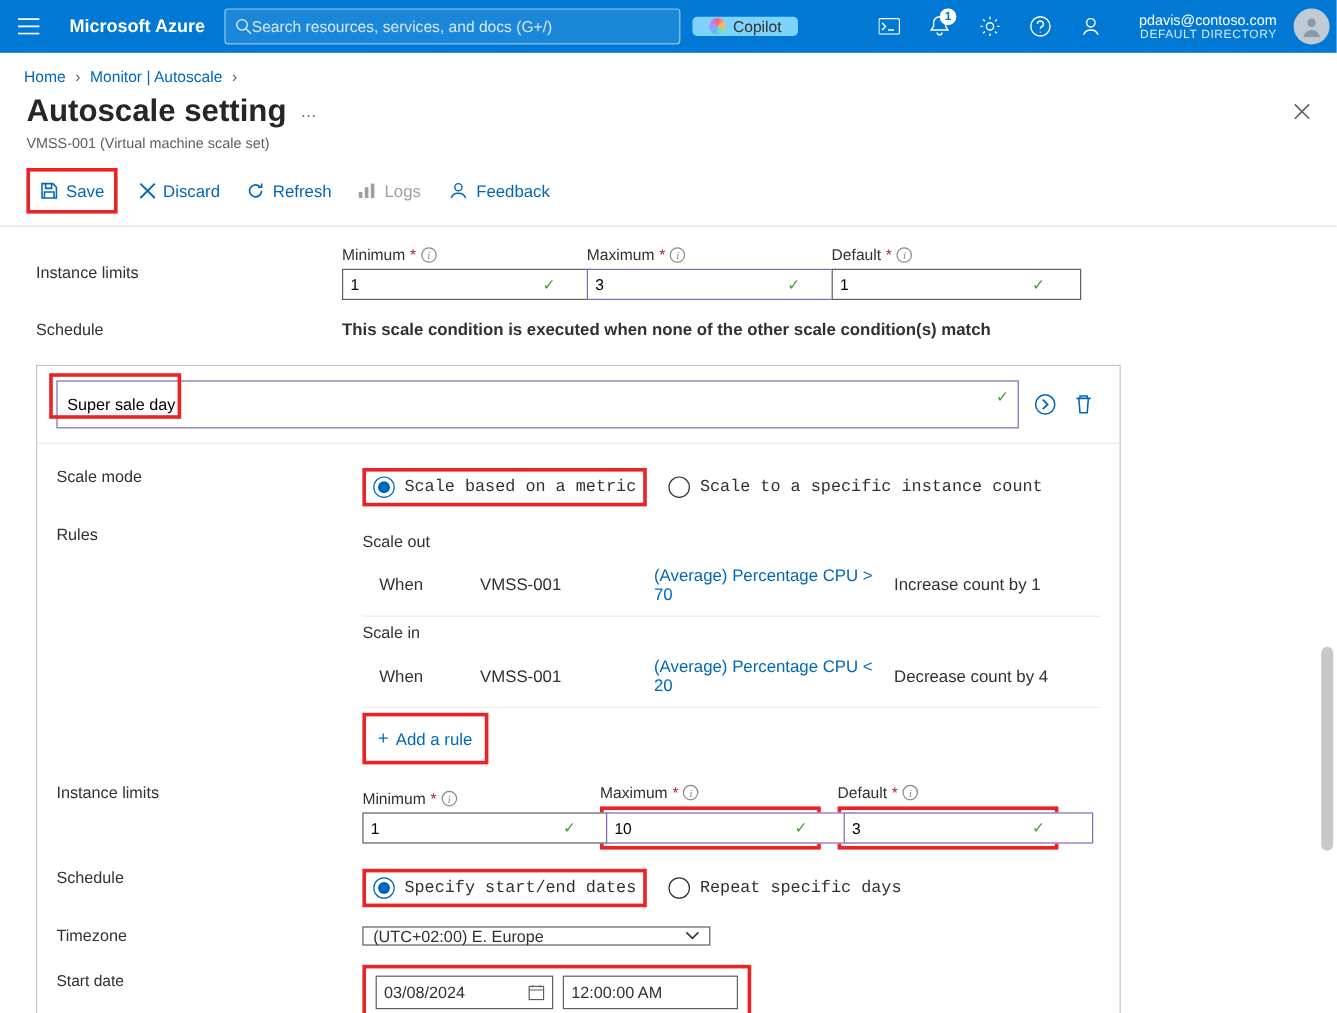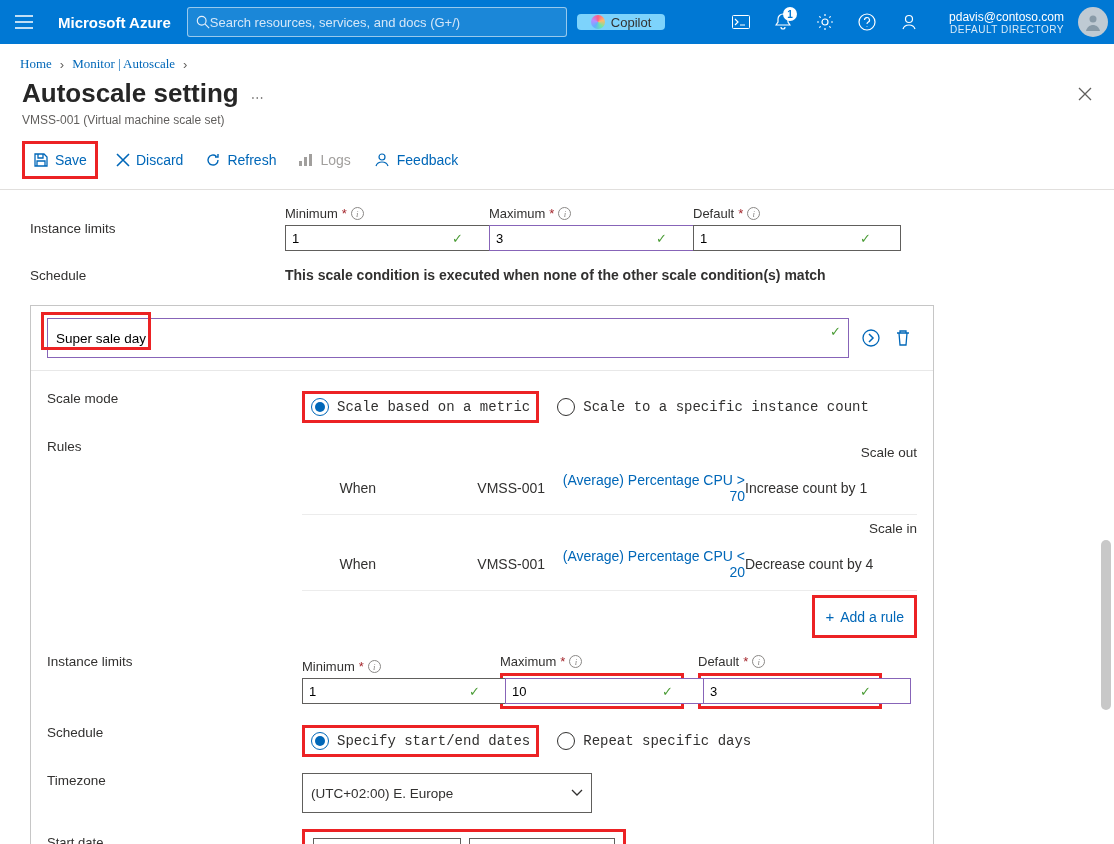--- a/index.html
+++ b/index.html
@@ -16,21 +16,21 @@
   .copilot-logo { width:14px; height:14px; border-radius:50%; background: conic-gradient(#ff5c83,#ffb86c,#6fe7a7,#5fb3ff,#b88cff,#ff5c83); }
   .top-icons { margin-left: auto; display: flex; align-items: center; gap: 2px; }
   .top-icon { width: 40px; height: 44px; display:flex; align-items:center; justify-content:center; cursor:pointer; position: relative; color:#fff; }
   .bell-badge { position:absolute; top:7px; right:6px; background:#fff; color:#0078d4; font-size:10px; font-weight:600; border-radius:50%; width:14px; height:14px; display:flex; align-items:center; justify-content:center; }
   .user-area { display:flex; flex-direction:column; align-items:flex-end; padding: 0 8px 0 18px; font-size:12px; }
   .user-dir { font-size:10px; letter-spacing:.5px; opacity: .85; }
   .avatar { width:30px; height:30px; border-radius:50%; background:#bfcad3; margin-left:4px; display:flex; align-items:center; justify-content:center; color:#5a6b77; }
 
   
   .breadcrumb { display:flex; align-items:center; gap:8px; padding: 12px 20px 4px 20px; font-size:13px; color:#0067b8; }
-  .breadcrumb a { color:#0067b8; text-decoration:none; cursor:pointer;font-family:Liberation Serif, serif; }
+  .breadcrumb a { color:#0067b8; text-decoration:none; cursor:pointer; }
   .bc-sep { color:#605e5c; }
 
   .page-head { padding: 2px 22px 4px 22px; display:flex; align-items:center; position:relative; }
   .page-title { font-size:26px; font-weight:600; color:#262626; }
   .more-dots { margin-left: 12px; color:#605e5c; cursor:pointer; letter-spacing:1px; position:relative; top:4px;}
   .close-x { margin-left:auto; font-size:16px; color:#605e5c; cursor:pointer; }
   .subtitle { font-size:12px; color:#605e5c; padding: 0 22px 10px 22px; }
 
   
   .toolbar { display:flex; align-items:center; gap: 14px; padding: 4px 22px 10px 22px; border-bottom:1px solid #e1dfdd; }
@@ -71,21 +71,21 @@
 
   .rules-block { margin-left: 0; }
   .rule-title { font-size:13.5px; margin: 6px 0 6px 0; color:#323130; }
   .rule-row { display:flex; align-items:center; padding: 6px 0 10px 14px; font-size:14px; border-bottom:1px solid #ececec; }
   .rule-row span.c1 { width: 60px; }
   .rule-row span.c2 { width: 145px; margin-left: 24px; }
   .rule-row span.c3 { width: 200px; color:#0067b8; cursor:pointer; }
   .rule-row span.c4 { color:#323130; }
   .add-rule { display:flex; align-items:center; gap:6px; color:#0067b8; font-size:14px; padding: 8px 4px; cursor:pointer; width:fit-content; }
 
-  .tz-select { position:relative; width:290px; height:40px; border:1px solid #605e5c; display:flex; align-items:center; padding: 0 8px; font-size:13.5px; cursor:pointer; }
+  .tz-select { position:relative; width:290px; height:16px; border:1px solid #605e5c; display:flex; align-items:center; padding: 0 8px; font-size:13.5px; cursor:pointer; }
   .tz-select .chev { margin-left:auto; }
   .date-pair { display:flex; gap: 8px; }
   .date-in { width:148px; height:28px; border:1px solid #605e5c; display:flex; align-items:center; padding:0 6px; font-size:13.5px; justify-content:space-between; }
   .time-in { width:146px; height:28px; border:1px solid #605e5c; display:flex; align-items:center; padding:0 6px; font-size:13.5px; }
 
   
   .hl-save{border:3px solid #ec2224; padding:1px 4px; }
   .hl-box{border:3px solid #ec2224; padding: 4px 6px; display:inline-flex; align-items:center;}
   .hl-input{border:3px solid #ec2224; padding:2px;}
   .hl-dates{border:3px solid #ec2224; padding:6px 8px; display:flex; flex-direction:column; gap:10px; width:fit-content;}
@@ -299,21 +299,21 @@
           </span>
           <span class="radio-item">
             <span class="radio-outer"></span>
             <span>Scale to a specific instance count</span>
           </span>
         </div>
       </div>
 
       <div class="crow" style="align-items:flex-start;">
         <div class="label-col">Rules</div>
-        <div class="body-col" style="flex-direction:column; align-items:flex-start; gap:2px;text-align:right;">
+        <div class="body-col" style="flex-direction:column; align-items:flex-start; gap:2px;">
           <div class="rules-block" style="width:100%;">
             <div class="rule-title">Scale out</div>
             <div class="rule-row">
               <span class="c1">When</span>
               <span class="c2">VMSS-001</span>
               <span class="c3">(Average) Percentage CPU &gt; 70</span>
               <span class="c4">Increase count by 1</span>
             </div>
             <div class="rule-title">Scale in</div>
             <div class="rule-row">

